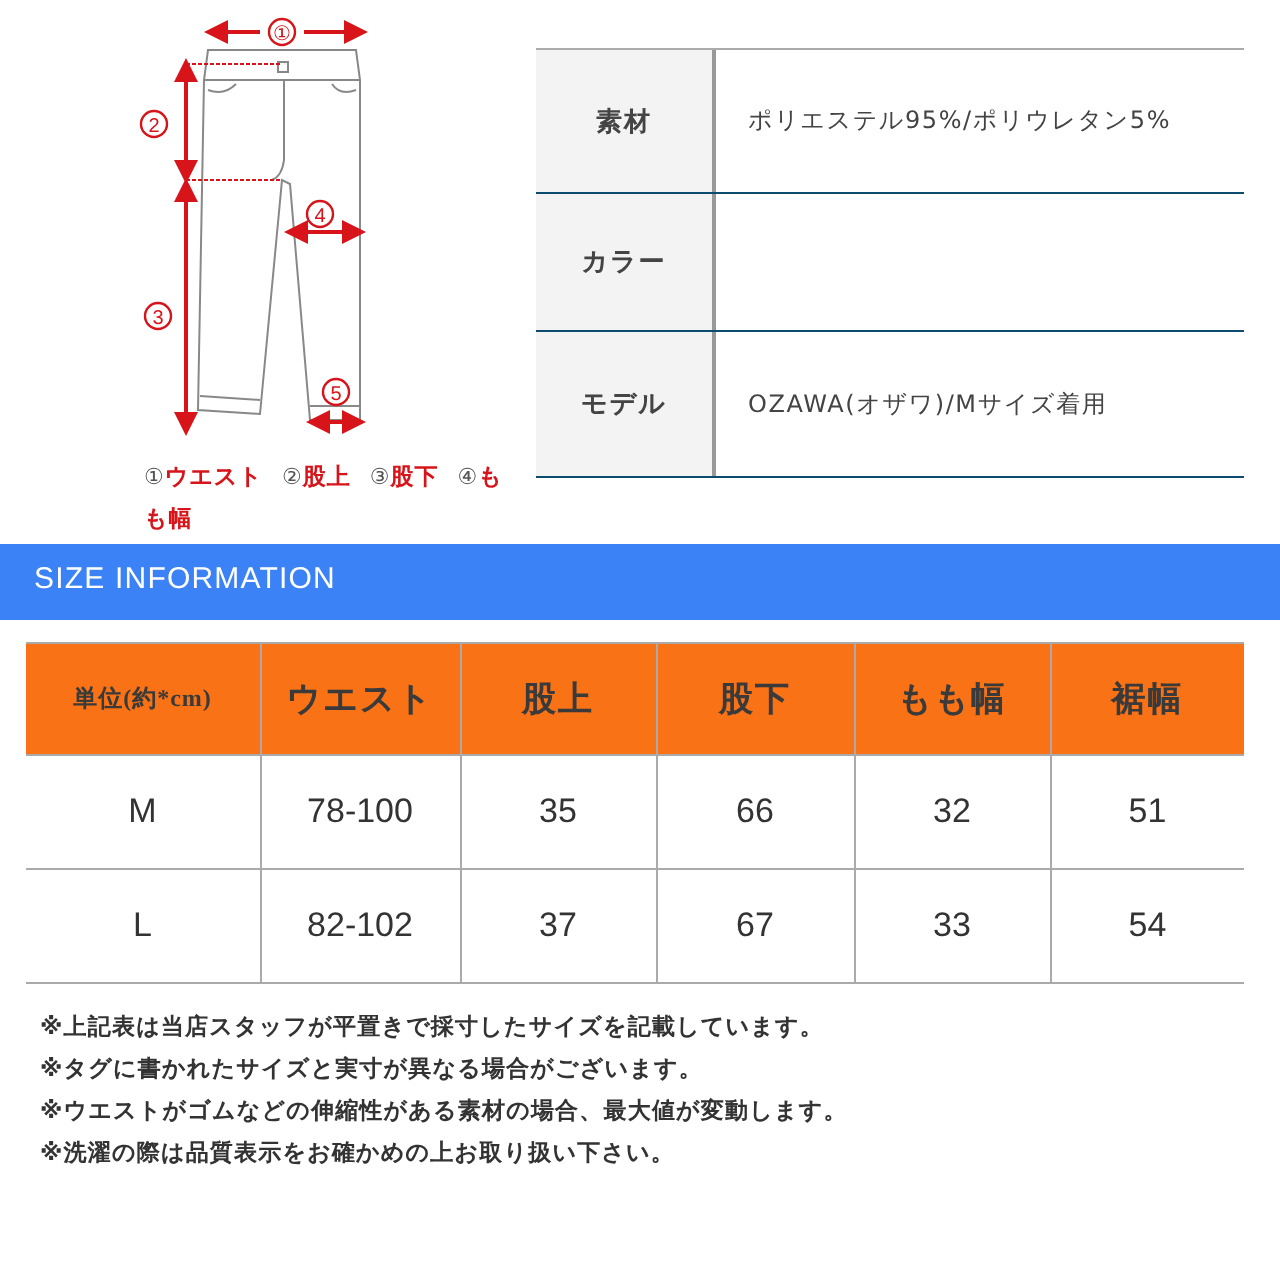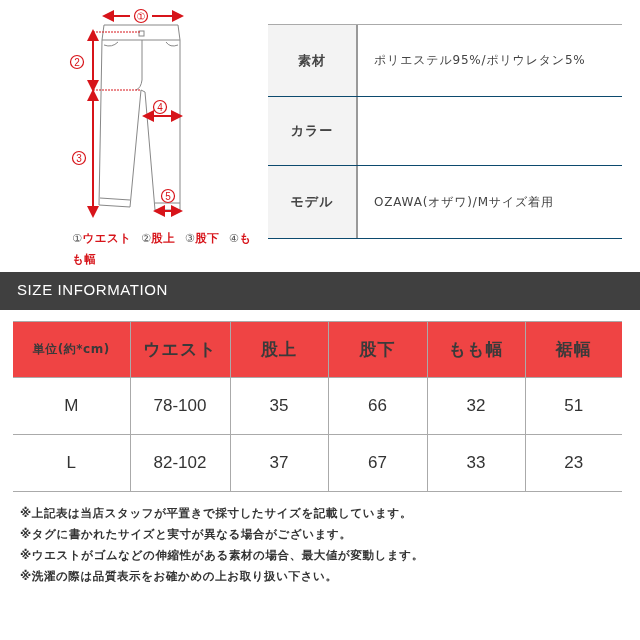--- a/index.html
+++ b/index.html
@@ -17,28 +17,28 @@
   
   .info { position:absolute; left:268px; top:24px; width:354px; border-top:1px solid #aaa; }
   .info .row { display:flex; border-bottom:1px solid #0c4a6e; }
   .info .label { width:88px; background:#f3f3f3; border-right:2px solid #999; display:flex; align-items:center; justify-content:center; font-size:13px; font-weight:bold; color:#444; letter-spacing:1px; }
   .info .value { flex:1; display:flex; align-items:center; padding-left:16px; font-size:12px; color:#444; letter-spacing:0.8px; line-height:21px; }
   .info .r0 { height:71px; }
   .info .r1 { height:68px; }
   .info .r2 { height:72px; }
 
   
-  .band { position:absolute; left:0; top:272px; width:640px; height:38px; background:#404040; }
+  .band { position:absolute; left:0; top:272px; width:640px; height:38px; background:#3b82f6; }
   .band .title { position:absolute; left:17px; top:9px; font-size:15px; color:#fff; font-family:"Liberation Sans", sans-serif; letter-spacing:0.6px; }
 
   
   .size { position:absolute; left:13px; top:321px; width:609px; border-collapse:collapse; border-top:1px solid #aaa; }
   .size th, .size td { border-bottom:1px solid #aaa; border-left:1px solid #aaa; text-align:center; padding:0; color:#333; }
   .size th:first-child, .size td:first-child { border-left:none; }
-  .size th { background:#ef4444; height:55px; font-size:17px; font-weight:bold; color:#3a3a3a; letter-spacing:1px; }
+  .size th { background:#f97316; height:55px; font-size:17px; font-weight:bold; color:#3a3a3a; letter-spacing:1px;font-family:Liberation Serif, serif; }
   .size th.unit { font-size:12px; letter-spacing:0.5px; }
   .size td { height:56px; font-size:17px; font-family:"Liberation Sans", sans-serif; }
   .size col.c0 { width:117px; }
   .size col.c1 { width:100px; }
   .size col.c2 { width:98px; }
   .size col.c3 { width:99px; }
   .size col.c4 { width:98px; }
   .size col.c5 { width:97px; }
 
   
@@ -151,21 +151,21 @@
       <td>66</td>
       <td>32</td>
       <td>51</td>
     </tr>
     <tr>
       <td>L</td>
       <td>82-102</td>
       <td>37</td>
       <td>67</td>
       <td>33</td>
-      <td>23</td>
+      <td>54</td>
     </tr>
   </tbody>
 </table>
 
 <div class="notes">
   <div>※上記表は当店スタッフが平置きで採寸したサイズを記載しています。</div>
   <div>※タグに書かれたサイズと実寸が異なる場合がございます。</div>
   <div>※ウエストがゴムなどの伸縮性がある素材の場合、最大値が変動します。</div>
   <div>※洗濯の際は品質表示をお確かめの上お取り扱い下さい。</div>
 </div>

